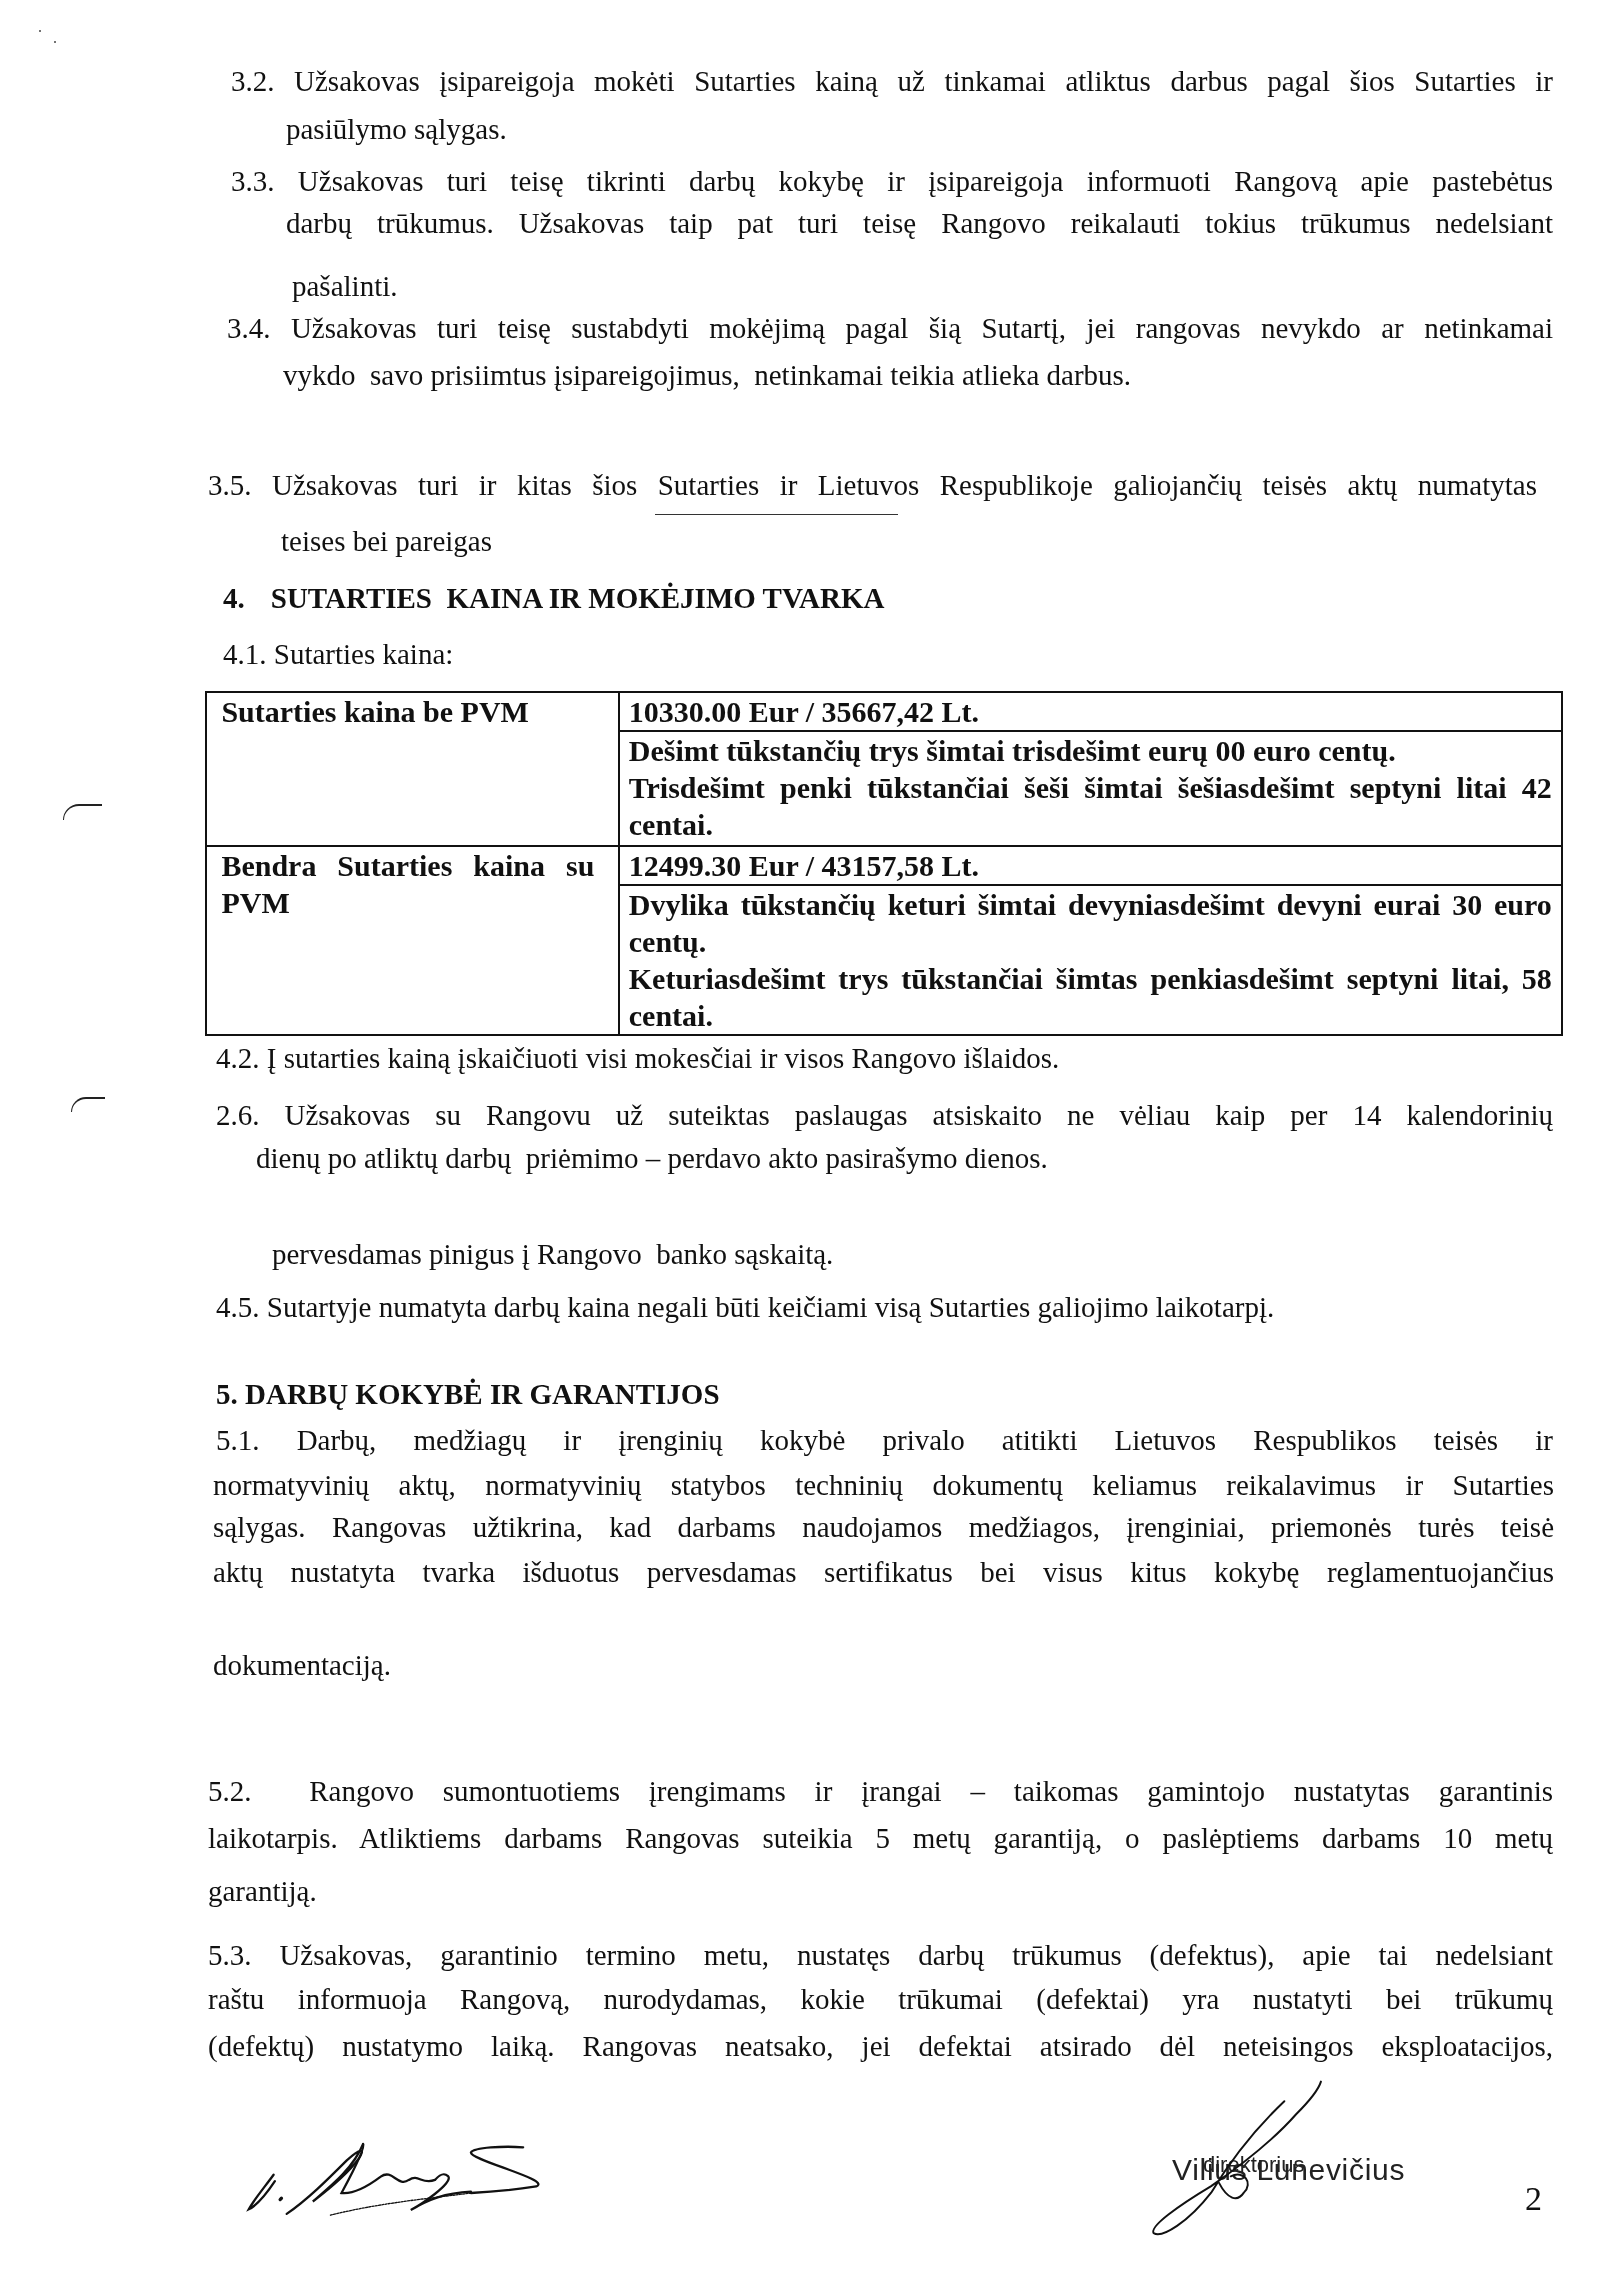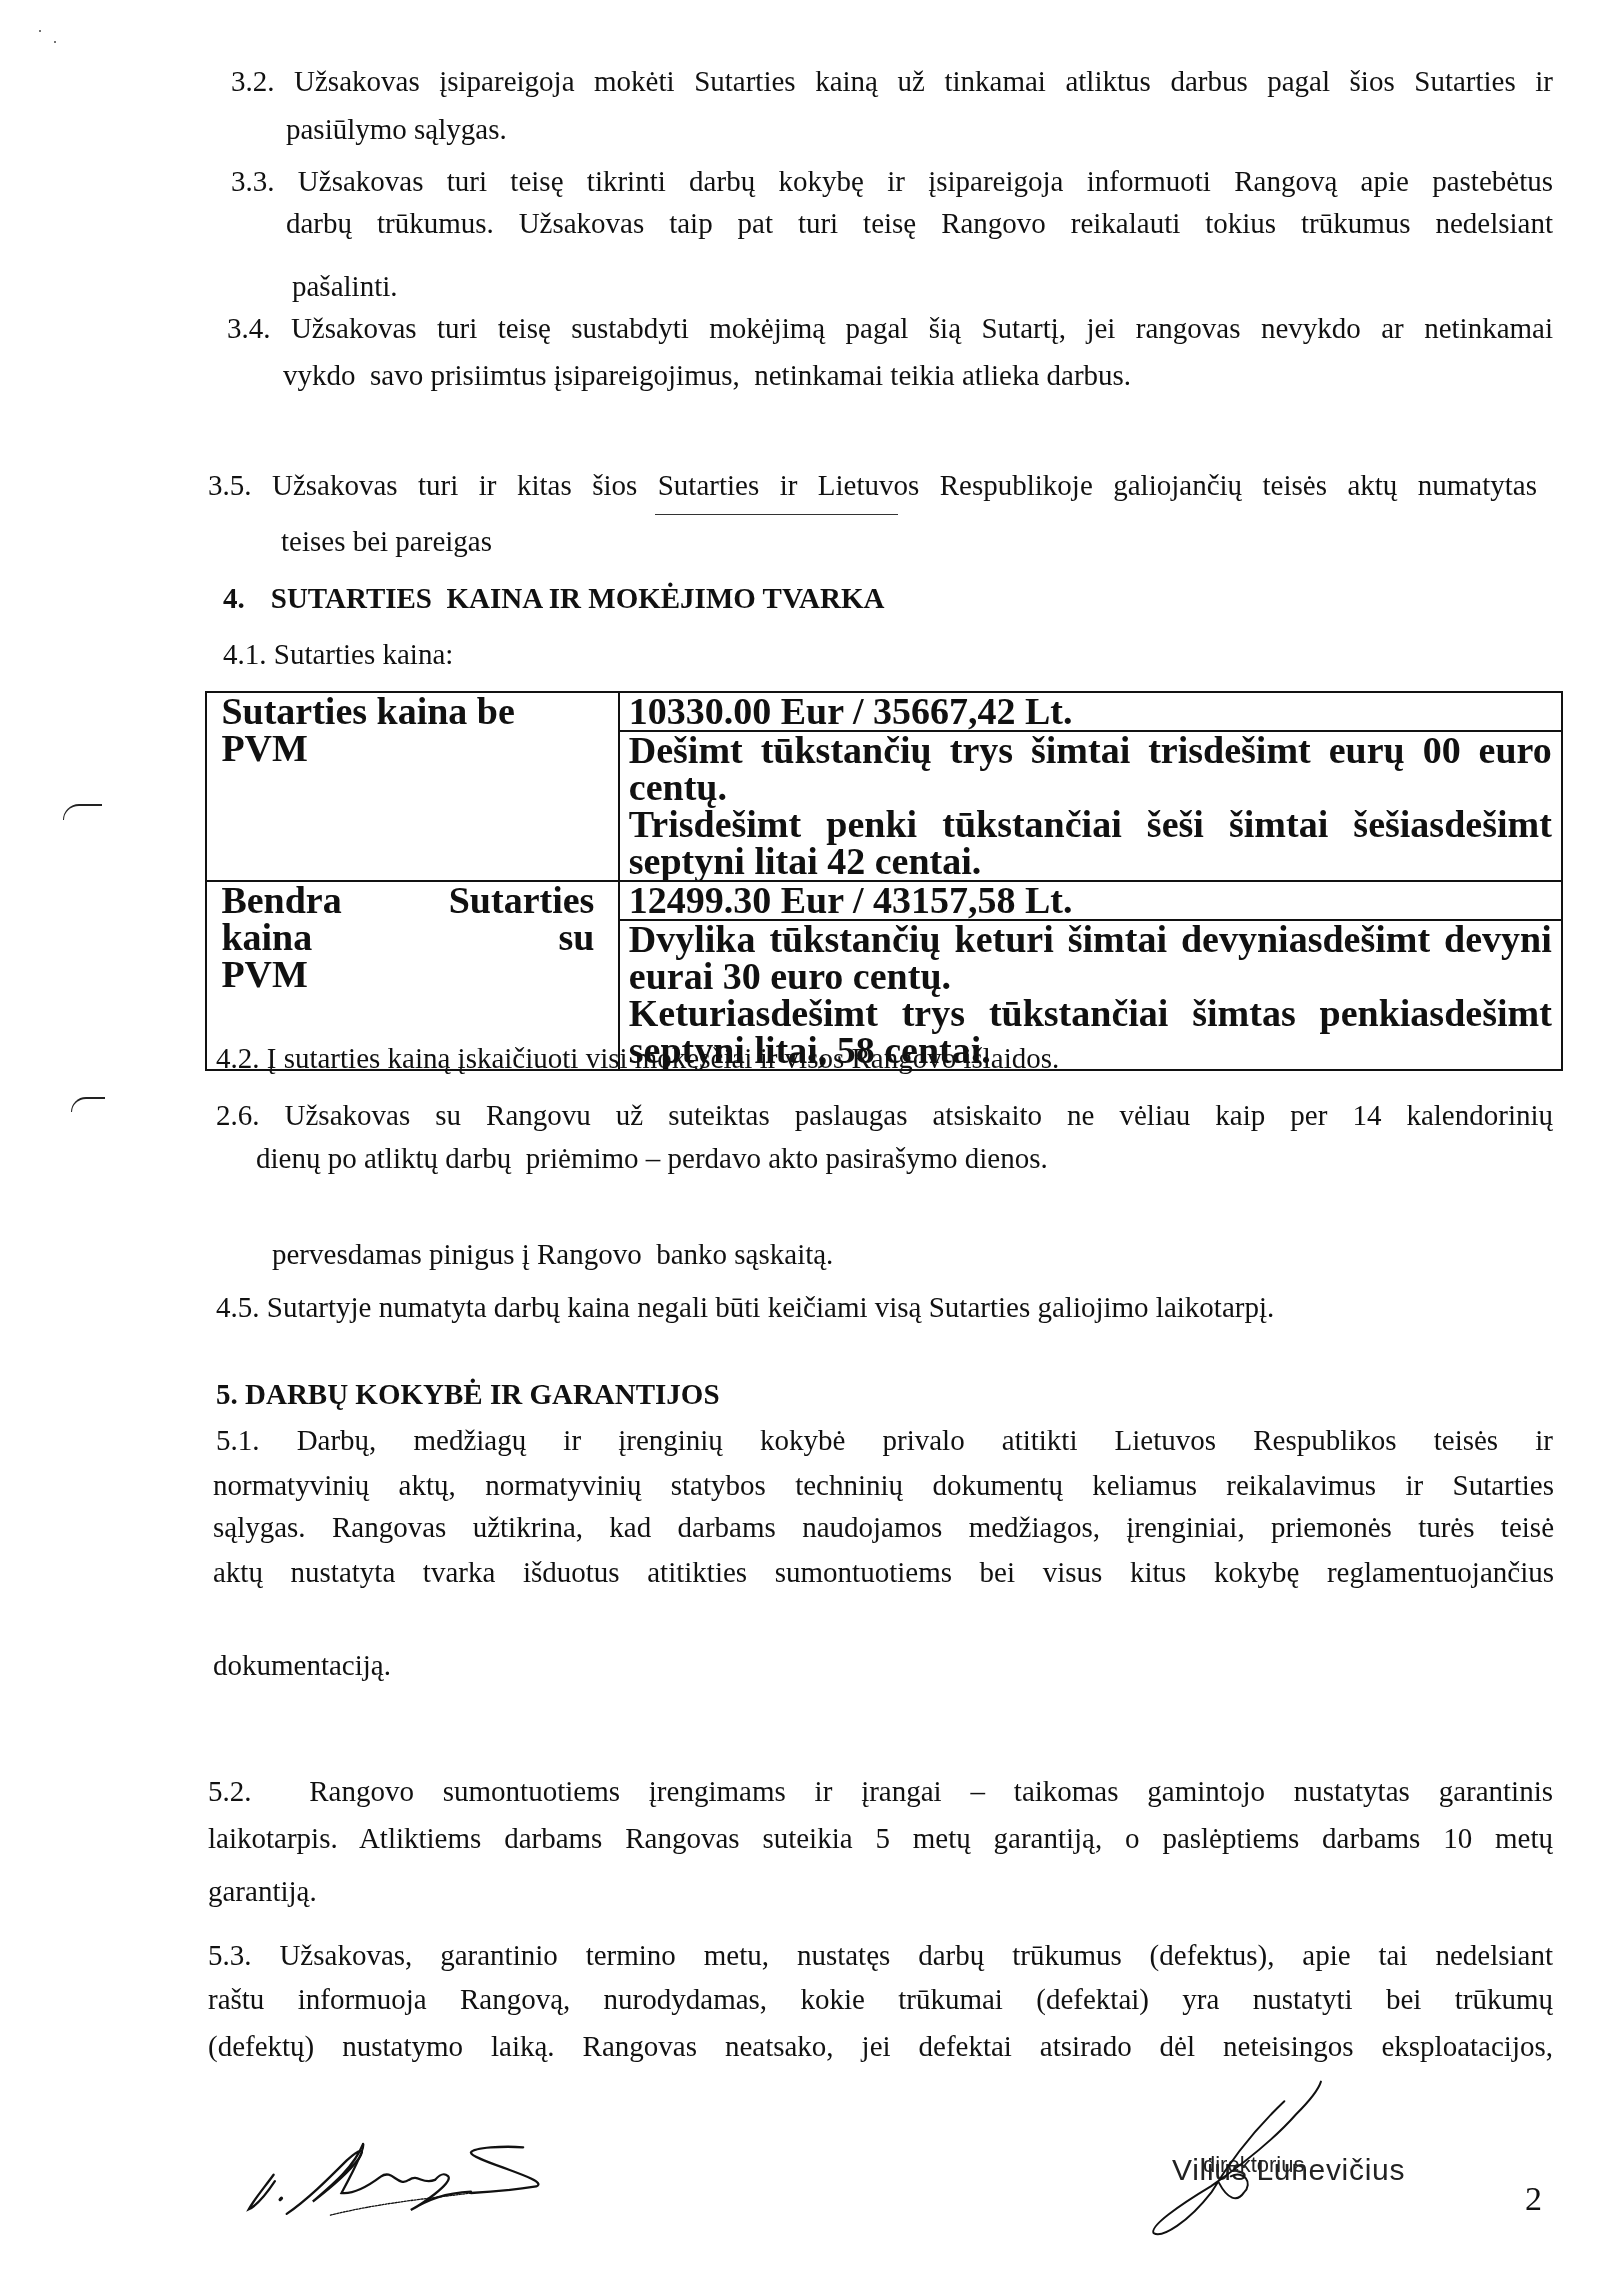--- a/index.html
+++ b/index.html
@@ -8,21 +8,21 @@
   .page { position: absolute; inset: 0; }
   .line { position: absolute; font-size: 29px; line-height: 33px; white-space: nowrap; }
   .just { text-align: justify; text-align-last: justify; white-space: normal; }
   .heading { font-size: 29px; font-weight: bold; }
   .stray-line { position: absolute; height: 1.3px; background: #333; }
   .punch { position: absolute; border-top: 2px solid #222; border-left: 1.3px solid #222;
            border-radius: 39px 0 0 0; }
   .dot { position: absolute; width: 2px; height: 2px; background: #444; border-radius: 50%; }
 
   table.price { position: absolute; left: 205px; top: 691px; width: 1358px;
-                border-collapse: collapse; font-weight: bold; font-size: 38px; line-height: 37px; }
+                border-collapse: collapse; font-weight: bold; font-size: 30px; line-height: 37px; }
   table.price td { border: 2px solid #111; vertical-align: top; padding: 0 9.2px; }
   table.price td.lab { width: 387px; padding-left: 14.4px; }
   table.price td.amt { height: 35px; }
   table.price td.words { text-align: justify; }
   table.price td.words div { text-align: justify; text-align-last: left; }
   .just-lastfull { text-align: justify; text-align-last: justify; }
 
   .sig { position: absolute; }
   .stamp-name { position: absolute; font-family: "Liberation Sans", "DejaVu Sans", sans-serif;
                 color: #222; }
@@ -111,21 +111,21 @@
 
   <div class="line heading" style="left:216px;top:1378px;">
     <span>5.</span> <span>DARBŲ KOKYBĖ IR GARANTIJOS</span>
   </div>
 
   <div class="line" style="left:216px;top:1424px;width:1337px;">
     <div class="just" style="width:1337px;"><span>5.1.</span> <span>Darbų, medžiagų ir įrenginių kokybė privalo atitikti Lietuvos Respublikos teisės ir</span></div>
   </div>
   <div class="line just" style="left:213px;top:1469px;width:1341px;">normatyvinių aktų, normatyvinių statybos techninių dokumentų keliamus reikalavimus ir Sutarties</div>
   <div class="line just" style="left:213px;top:1511px;width:1341px;">sąlygas. Rangovas užtikrina, kad darbams naudojamos medžiagos, įrenginiai, priemonės turės teisė</div>
-  <div class="line just" style="left:213px;top:1556px;width:1341px;">aktų nustatyta tvarka išduotus atitikties sumontuotiems bei visus kitus kokybę reglamentuojančius</div>
+  <div class="line just" style="left:213px;top:1556px;width:1341px;">aktų nustatyta tvarka išduotus pervesdamas sertifikatus bei visus kitus kokybę reglamentuojančius</div>
   <div class="line" style="left:213px;top:1649px;">dokumentaciją.</div>
 
   <div class="line" style="left:208px;top:1775px;width:1345px;">
     <div class="just" style="width:1345px;"><span>5.2.</span>&nbsp;&nbsp;<span>Rangovo sumontuotiems įrengimams ir įrangai – taikomas gamintojo nustatytas garantinis</span></div>
   </div>
   <div class="line just" style="left:208px;top:1822px;width:1345px;">laikotarpis. Atliktiems darbams Rangovas suteikia 5 metų garantiją, o paslėptiems darbams 10 metų</div>
   <div class="line" style="left:208px;top:1875px;">garantiją.</div>
 
   <div class="line" style="left:208px;top:1939px;width:1345px;">
     <div class="just" style="width:1345px;"><span>5.3.</span> <span>Užsakovas, garantinio termino metu, nustatęs darbų trūkumus (defektus), apie tai nedelsiant</span></div>

